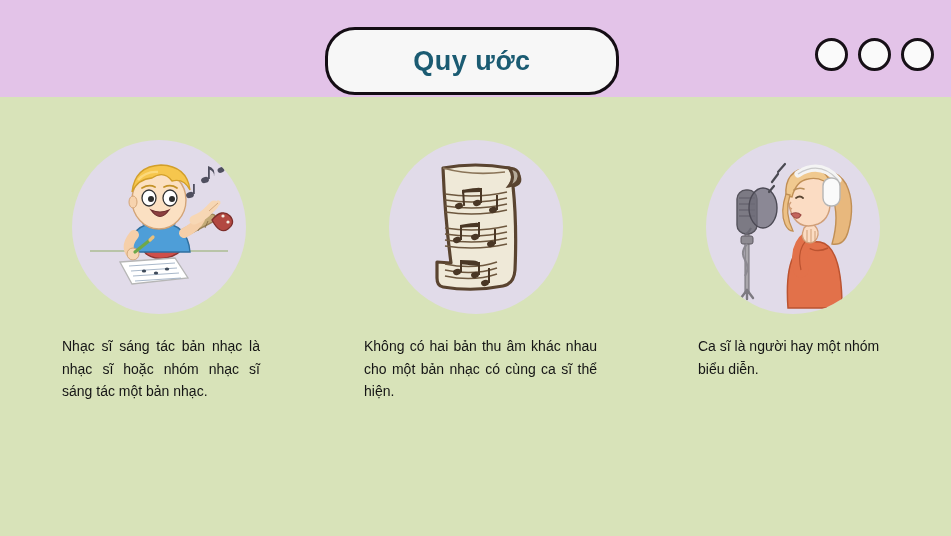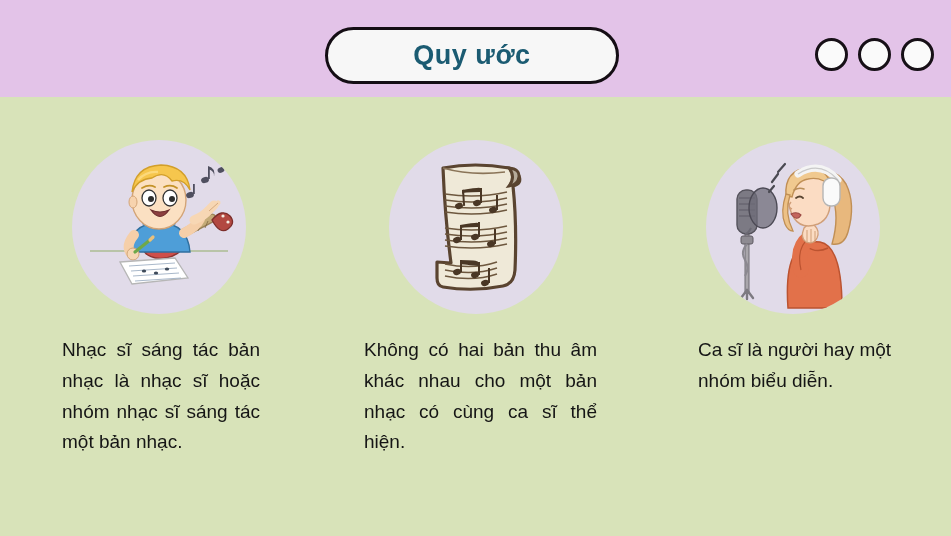--- a/index.html
+++ b/index.html
@@ -16,21 +16,21 @@
 
   
   #header {
     position:absolute; left:0; top:0;
     width:951px; height:97px;
     background:#e3c3e8;
   }
   #title-pill {
     position:absolute;
     left:325px; top:27px;
-    width:294px; height:57px;
+    width:294px; height:68px;
     background:#f7f7f7;
     border:3px solid #140d14;
     border-radius:30px;
     display:flex; align-items:center; justify-content:center;
   }
   #title-text {
     color:#1b5b72;
     font-size:27px;
     font-weight:bold;
     letter-spacing:0.5px;
@@ -70,21 +70,21 @@
     background:#e1dbe9;
     display:flex; align-items:center; justify-content:center;
     overflow:hidden;
   }
   .circle-wrap svg { display:block; }
 
   .caption {
     margin-top:21px;
     width:100%;
     color:#151515;
-    font-size:19px;
+    font-size:14px;
     line-height:1.62;
     text-align:justify;
     text-align-last:left;
     word-spacing:0px;
   }
   .col-1 .caption { padding:0 57px 0 62px; }
   .col-2 .caption { padding:0 57px 0 64px; text-align:left; }
   .col-3 .caption { padding:0 37px 0 47px; }
 </style>
 </head>

